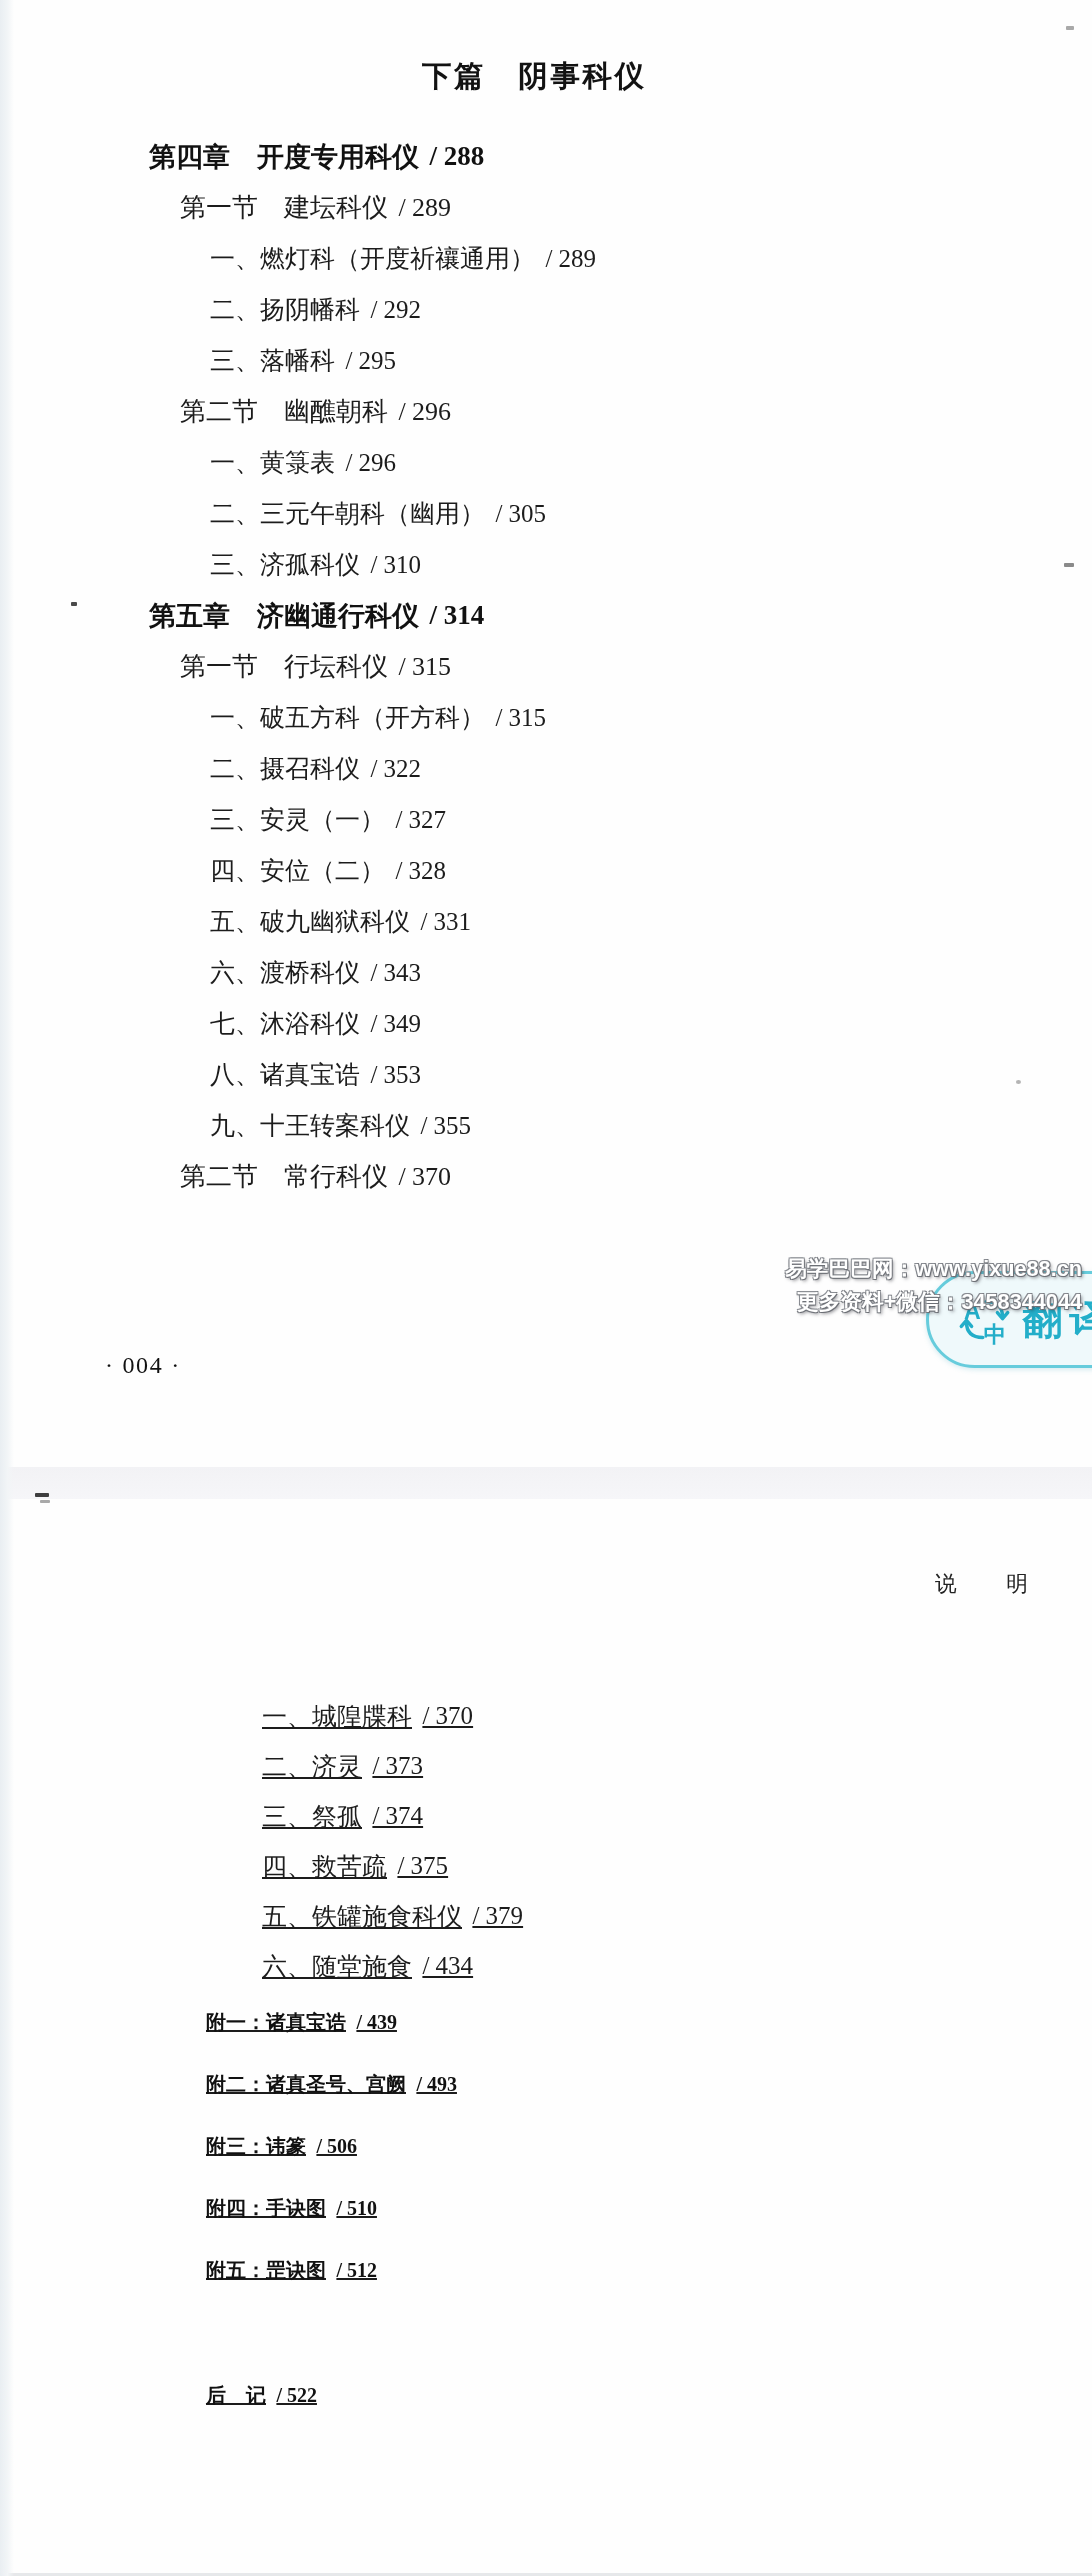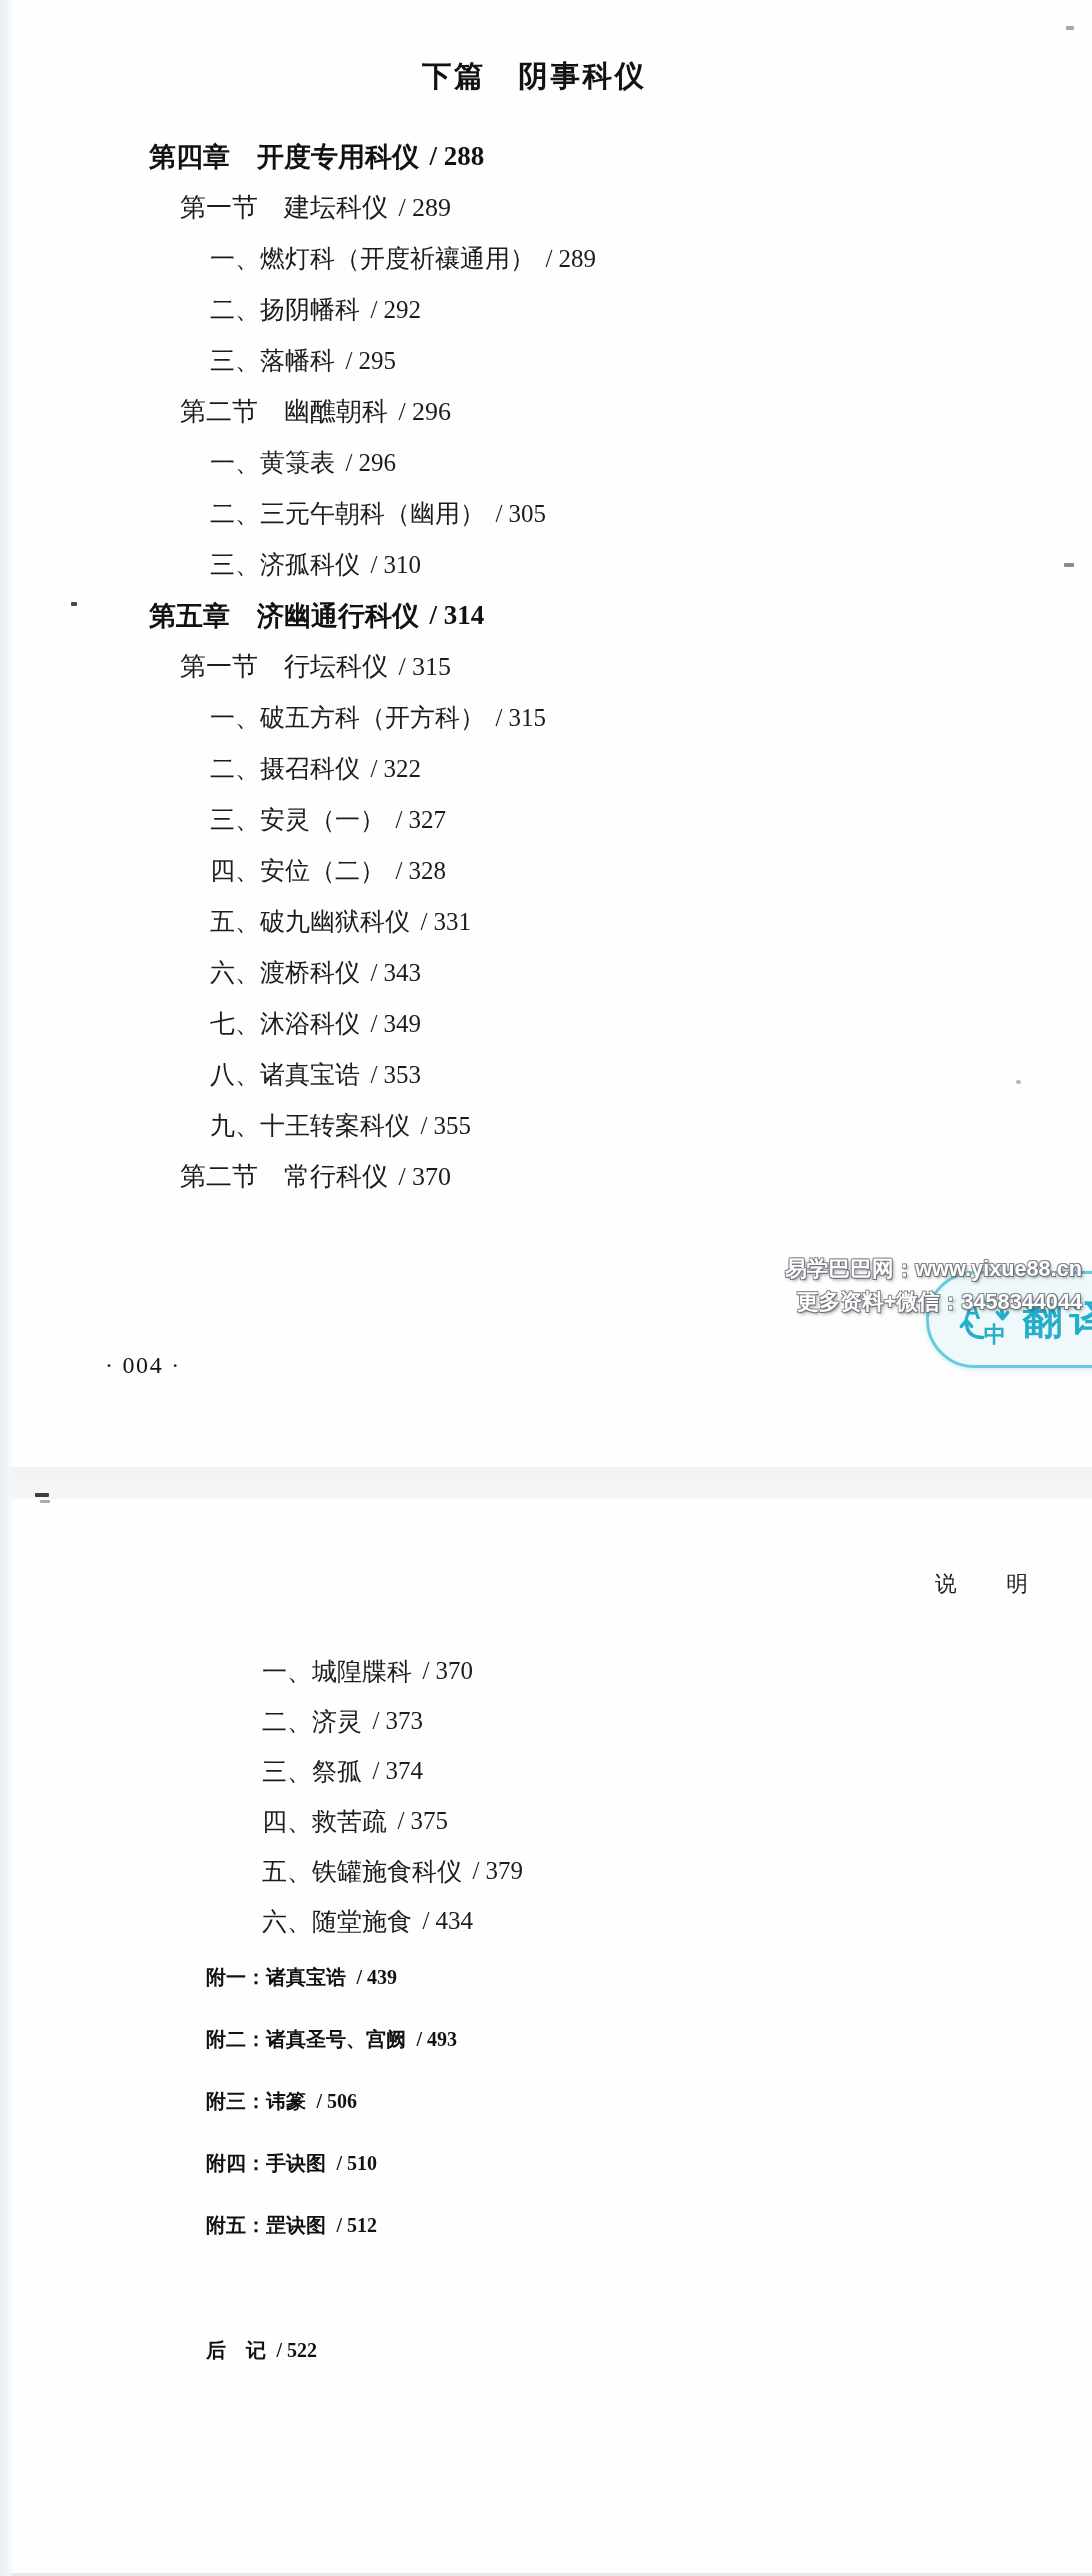--- a/index.html
+++ b/index.html
@@ -17,21 +17,21 @@
     background:linear-gradient(90deg,#e9eef2 0%,#f2f5f7 55%,rgba(255,255,255,0) 100%);
     pointer-events:none;}
   .bottom-line{position:absolute;left:0;bottom:0;width:100%;height:2.6px;background:#e6e8ea;}
 
   .book-title{position:absolute;left:418px;top:57px;
     font-family:"Liberation Sans","DejaVu Sans",sans-serif;font-weight:700;
     font-size:29.5px;letter-spacing:2.6px;color:#121212;white-space:nowrap;}
 
   .toc{position:absolute;left:0;width:100%;}
   #page1-toc{top:131px;}
-  #page2-toc{top:1646px;}
+  #page2-toc{top:1691px;text-decoration:underline;}
   .row{display:flex;align-items:center;white-space:nowrap;color:#1c1c1c;}
   #page1-toc .row{height:51px;margin-left:48px;}
   .row .pnum{font-family:"Liberation Serif","DejaVu Serif",serif;padding-left:10.4px;}
   .row.chapter{padding-left:97px;font-family:"Liberation Sans","DejaVu Sans",sans-serif;
     font-weight:700;font-size:27px;color:#111;}
   .row.section{padding-left:128px;font-size:26px;}
   .row.item{padding-left:158px;font-size:25px;}
   #page2-toc .row.item{height:50px;padding-left:262px;}
   #page2-toc .row.appendix{height:62px;padding-left:206px;
     font-family:"Liberation Sans","DejaVu Sans",sans-serif;font-weight:700;font-size:20px;color:#111;}

